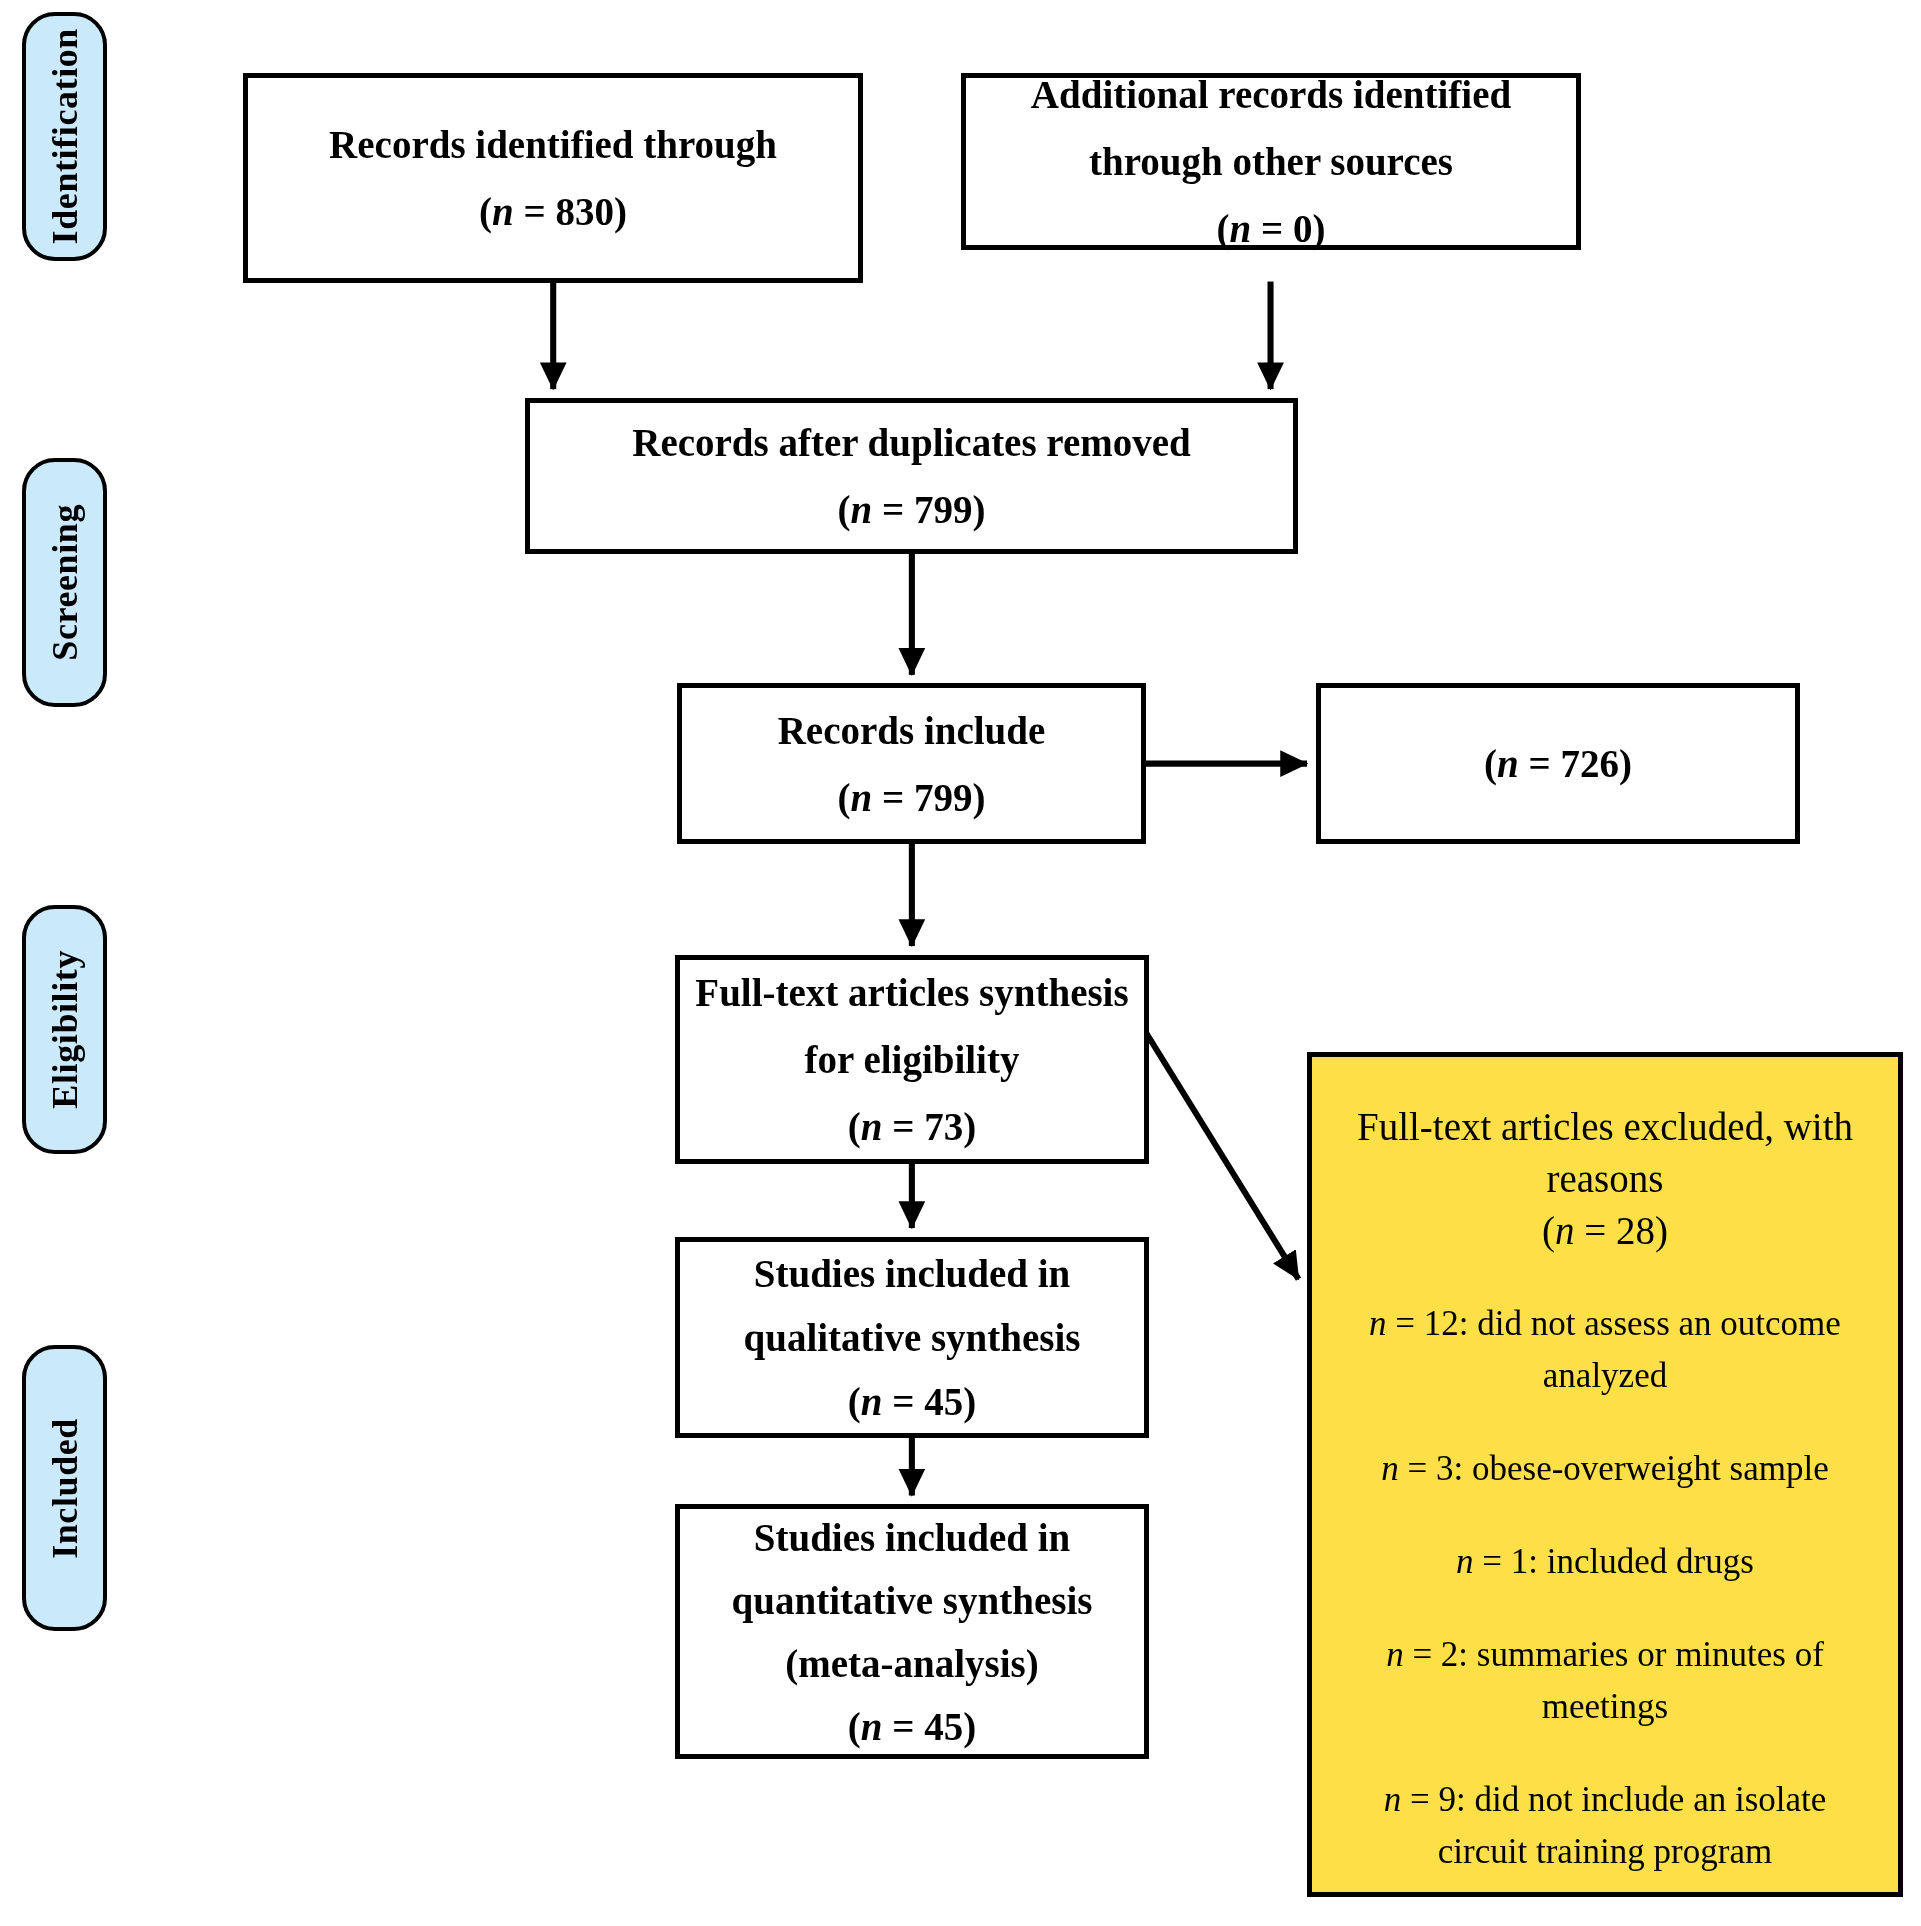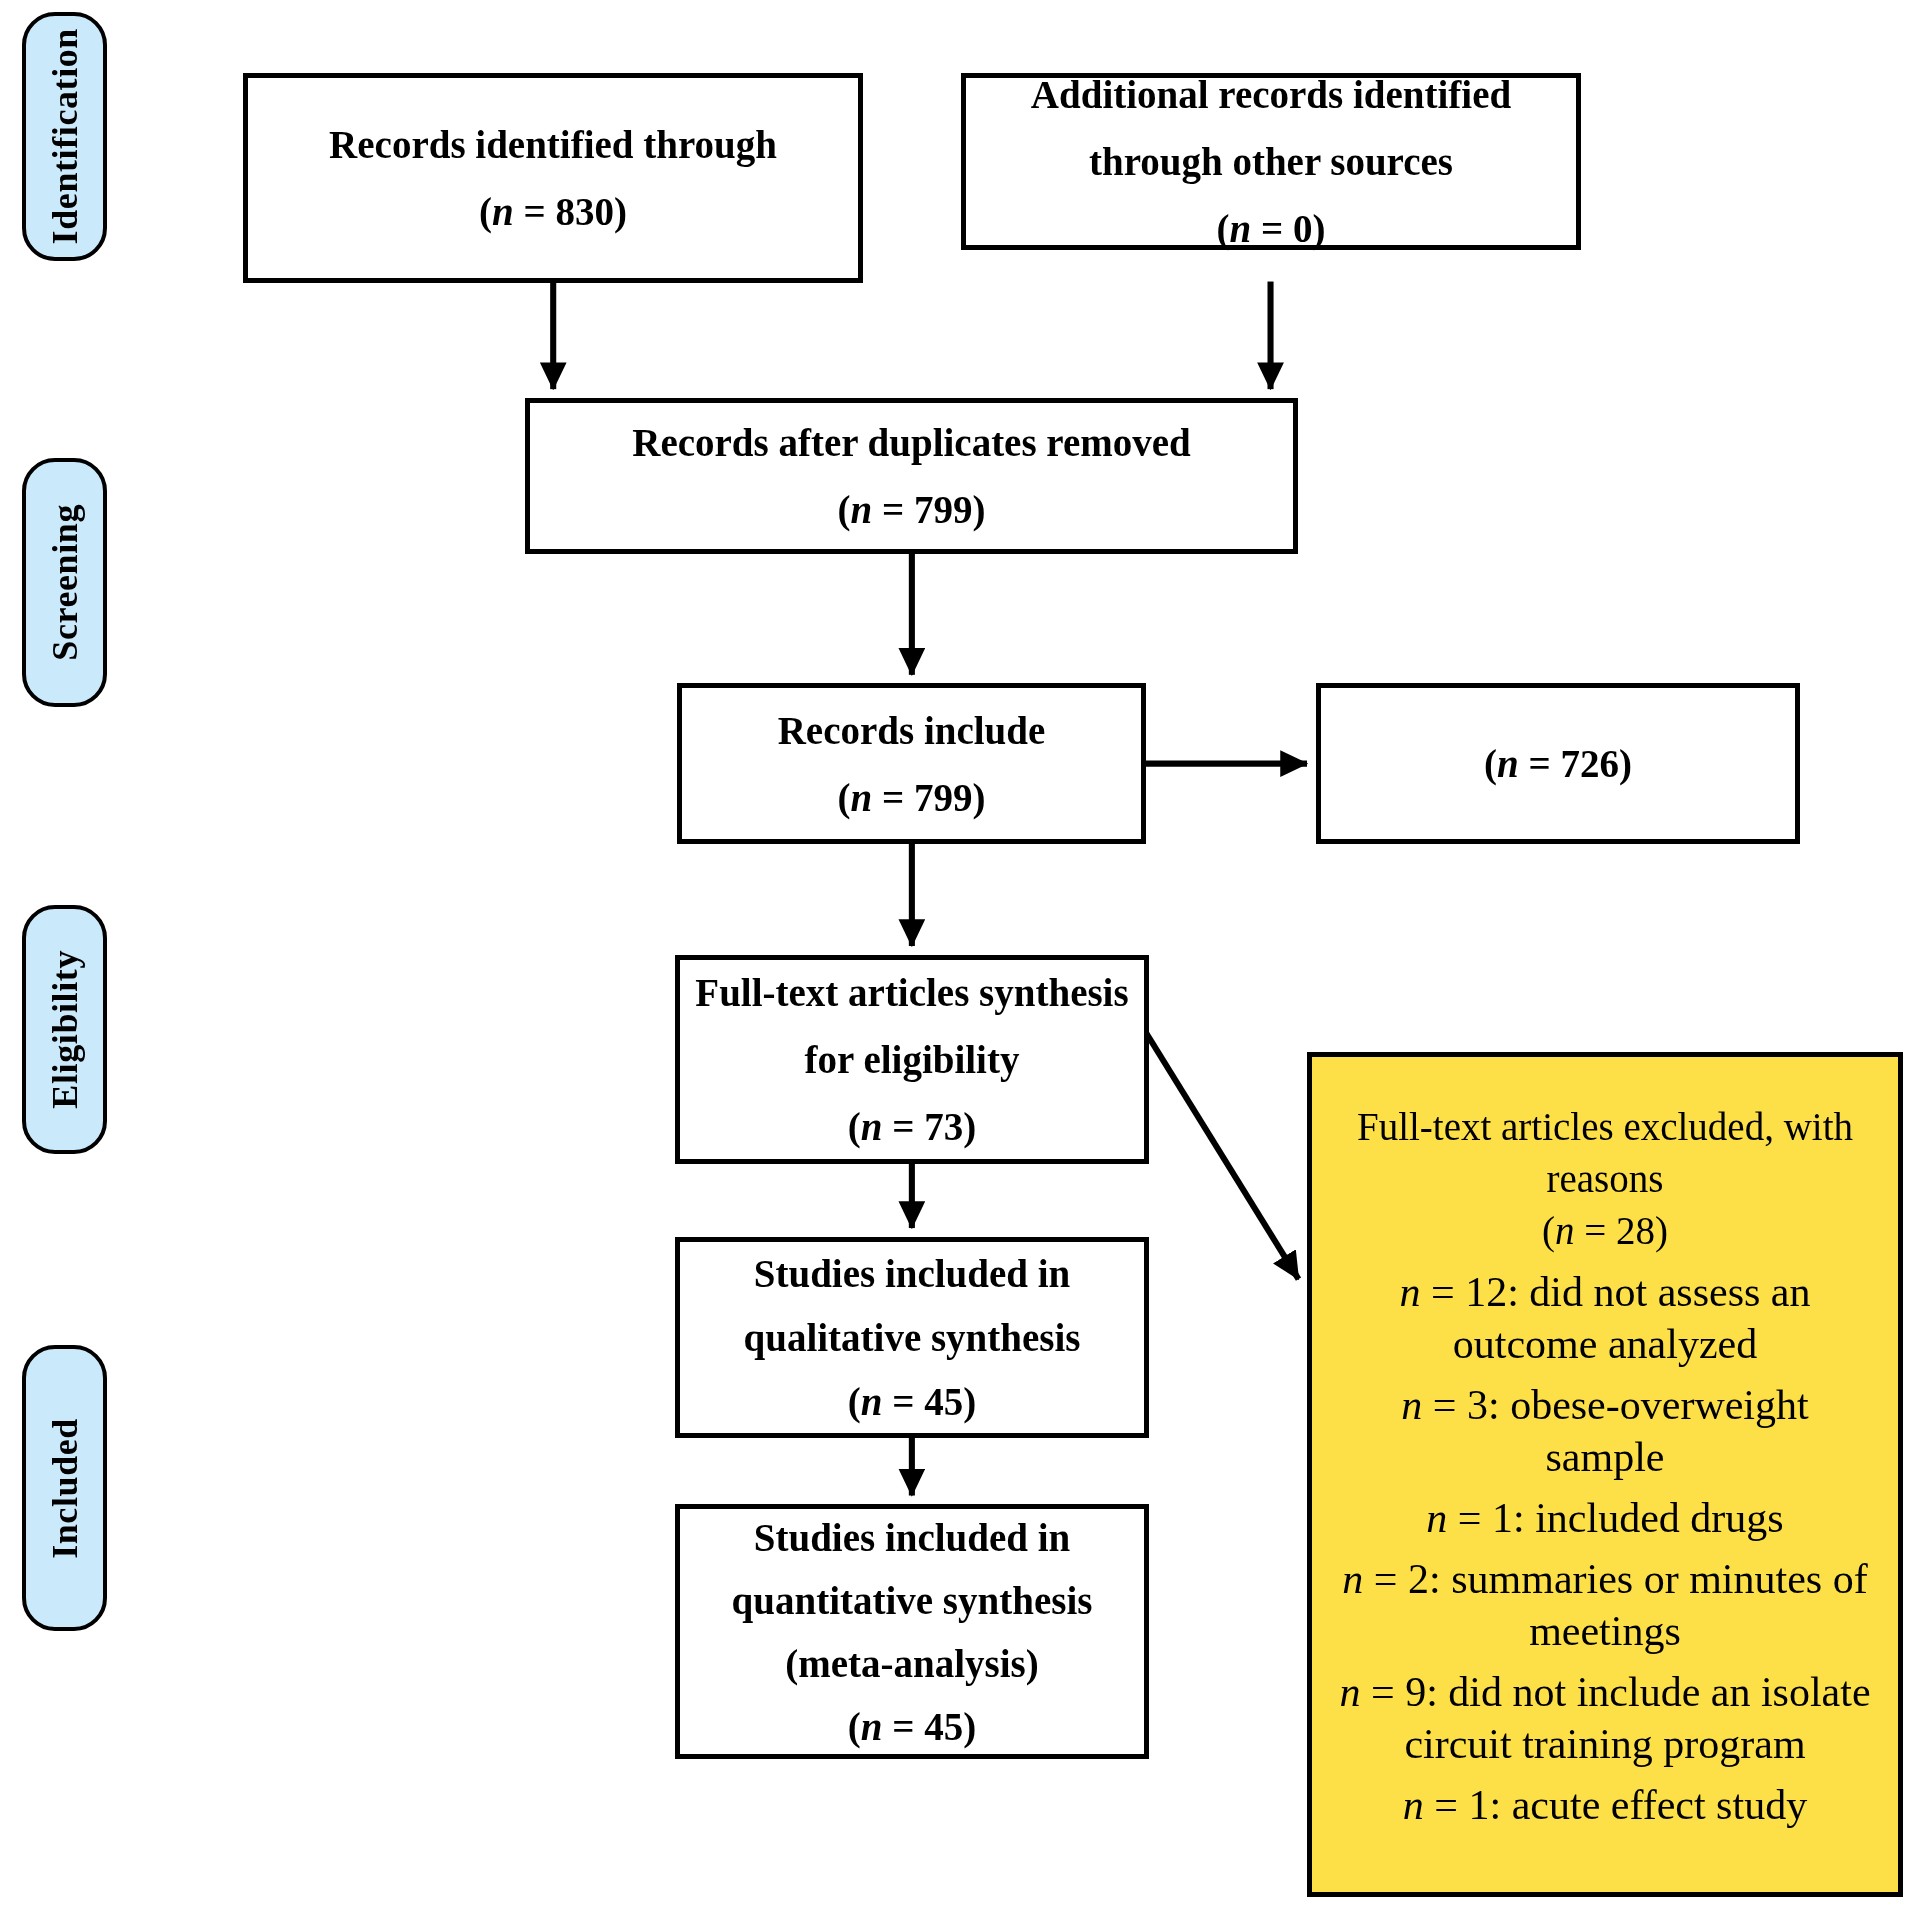--- a/index.html
+++ b/index.html
@@ -77,21 +77,21 @@
     left: 1307px; top: 1052px; width: 596px; height: 845px;
     background: #fde047;
     border: 5.5px solid #000000;
     box-sizing: border-box;
     text-align: center;
     font-size: 38px;
     line-height: 52px;
     padding: 44px 25.5px 0 25.5px;
   }
   .box-reasons .reasons-title { font-size: 39px; }
-  .box-reasons .reason { margin-top: 9px; font-size: 42px; }
+  .box-reasons .reason { margin-top: 41px; font-size: 35px; }
 </style>
 </head>
 <body>
 
 <div class="canvas">
 
   <svg class="arrows" viewBox="0 0 3160 3168" xmlns="http://www.w3.org/2000/svg">
     <defs>
       <marker id="ah" markerUnits="userSpaceOnUse" markerWidth="46" markerHeight="44" viewBox="0 0 46 44" refX="44" refY="22" orient="auto">
         <path d="M0,0 L46,22 L0,44 Z" fill="#000000"></path>

